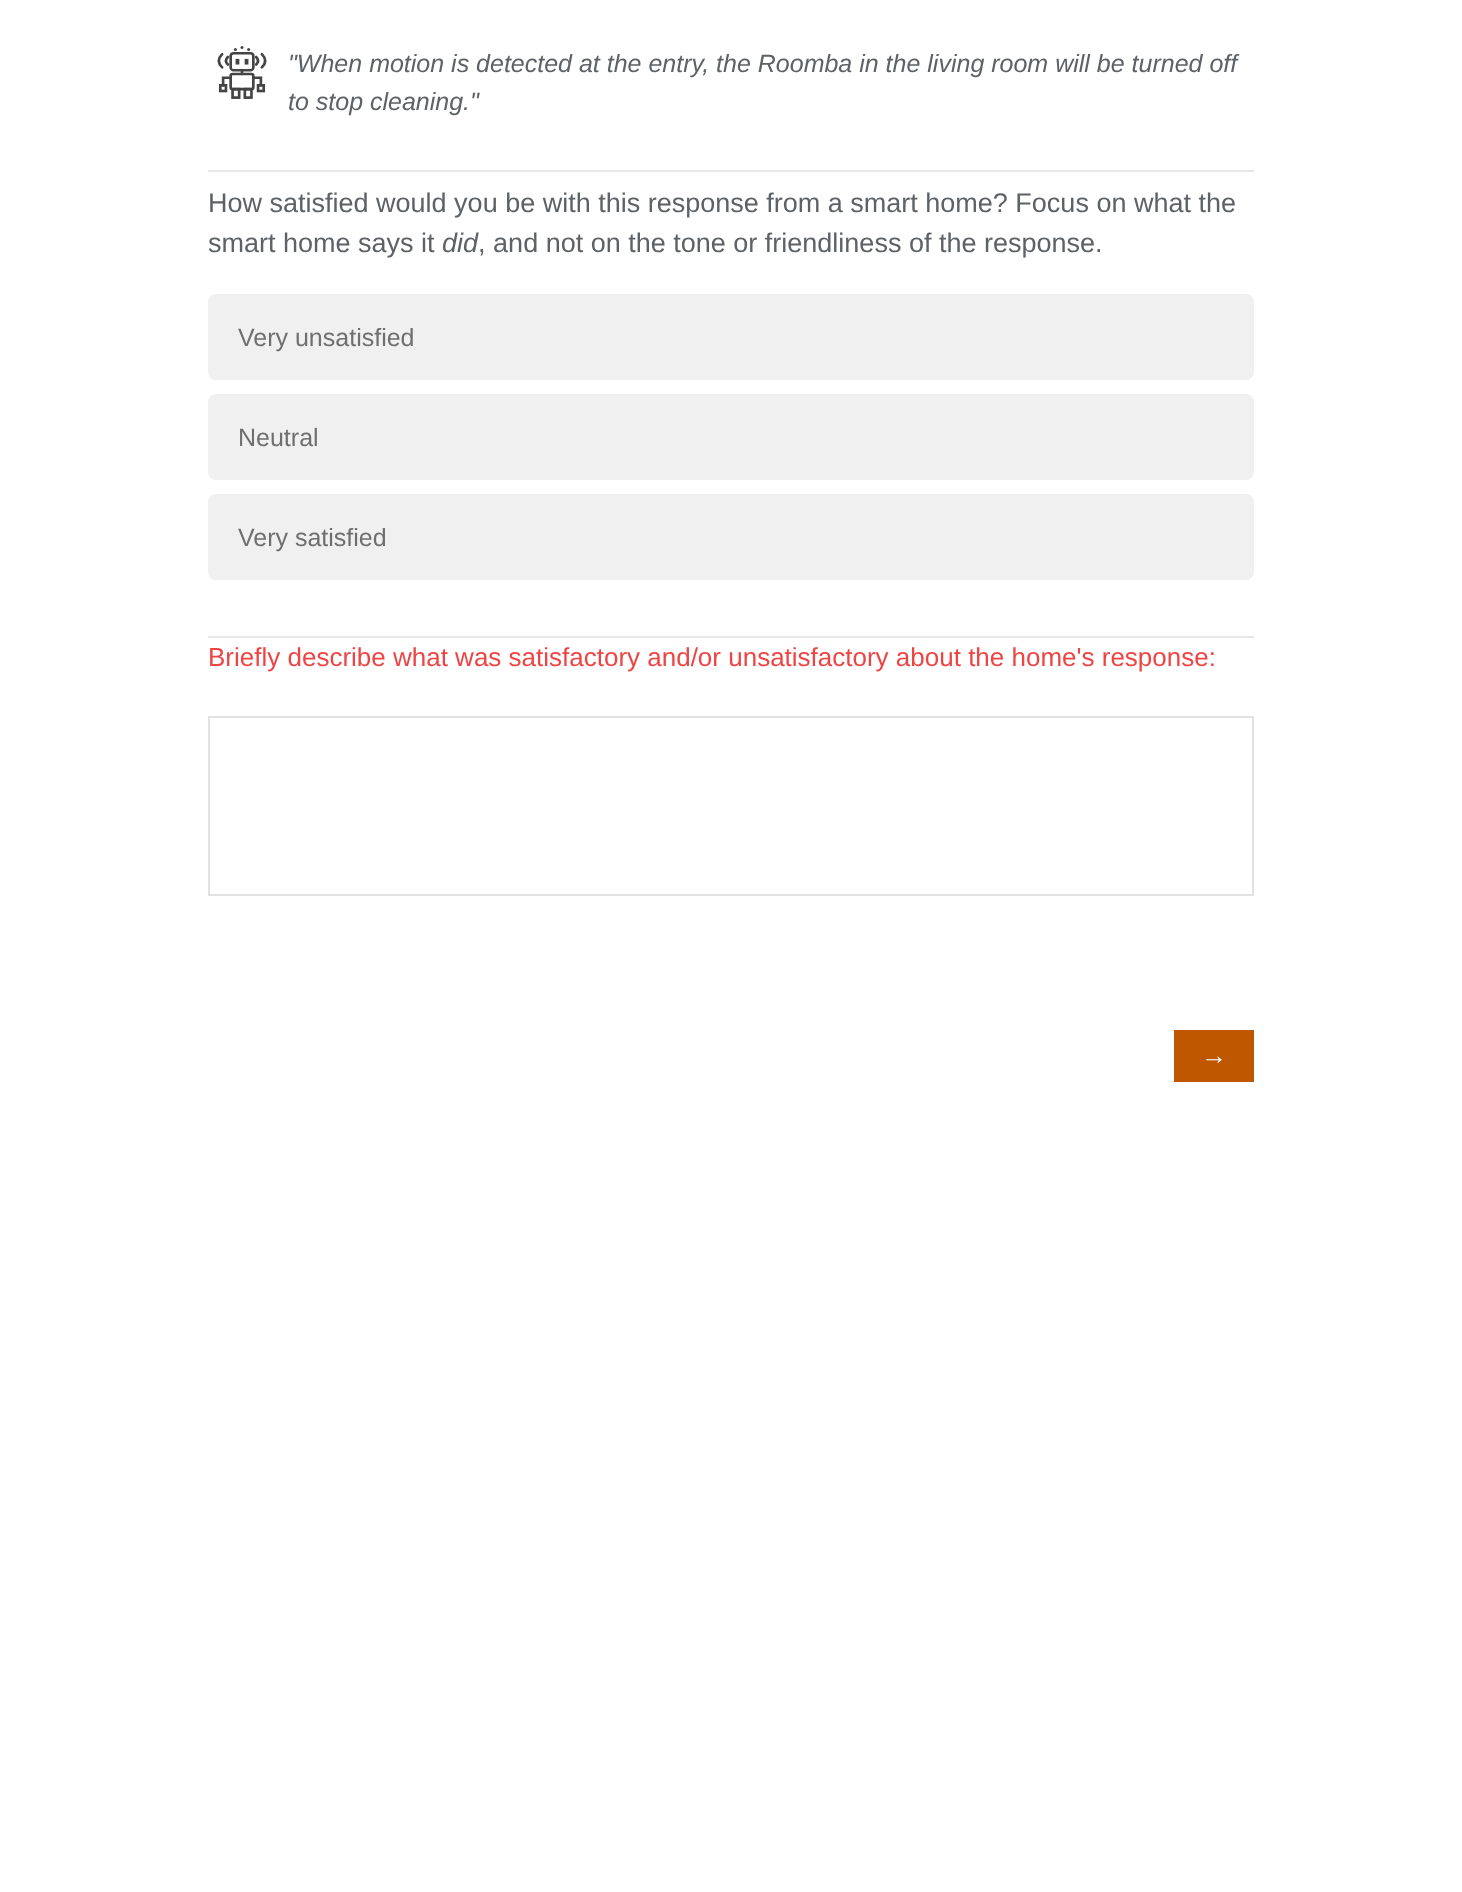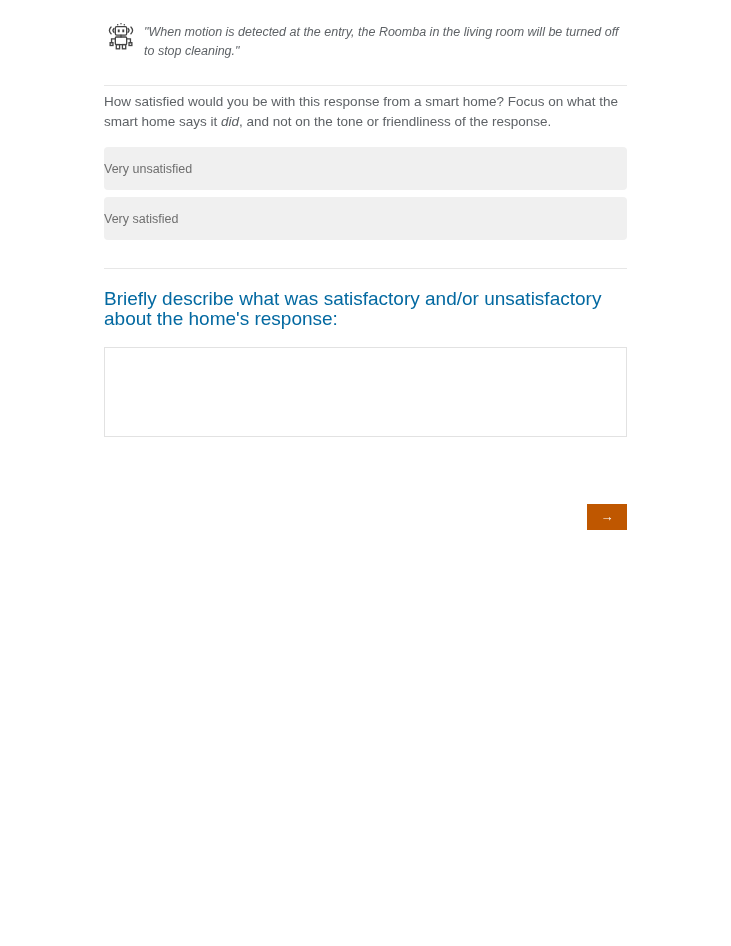--- a/index.html
+++ b/index.html
@@ -47,30 +47,30 @@
   .options {
     margin-top:16px;
   }
   .option {
     height:43px;
     background:#f0f0f0;
     border-radius:4px;
     margin-bottom:7px;
     display:flex;
     align-items:center;
+    padding-left:15px;
     font-size:12.5px;
     color:#6f6f6f;
     cursor:pointer;
     user-select:none;
   }
   .followup-label {
-    margin-top:20px;
-    font-size:19px;
+    font-size:13px;
     line-height:19.5px;
-    color:#0369a1;
+    color:#ef4444;
   }
   .followup-textarea {
     margin-top:19px;
     width:523px;
     height:90px;
     border:1px solid #e2e2e2;
     background:#ffffff;
     resize:none;
     font-family:"Liberation Sans", sans-serif;
     font-size:13px;
@@ -140,20 +140,23 @@
 
   <hr class="divider divider-1">
 
   <div class="question-text"><span>How satisfied would you be with this response from a smart home? Focus on what the smart home says it </span><i>did</i><span>, and not on the tone or friendliness of the response.</span></div>
 
   <div class="options">
     <div class="option">
       <span>Very unsatisfied</span>
     </div>
     <div class="option">
+      <span>Neutral</span>
+    </div>
+    <div class="option">
       <span>Very satisfied</span>
     </div>
   </div>
 
   <hr class="divider divider-2">
 
   <div class="followup-label">Briefly describe what was satisfactory and/or unsatisfactory about the home's response:</div>
 
   <textarea class="followup-textarea" placeholder="" style=""></textarea>
 

